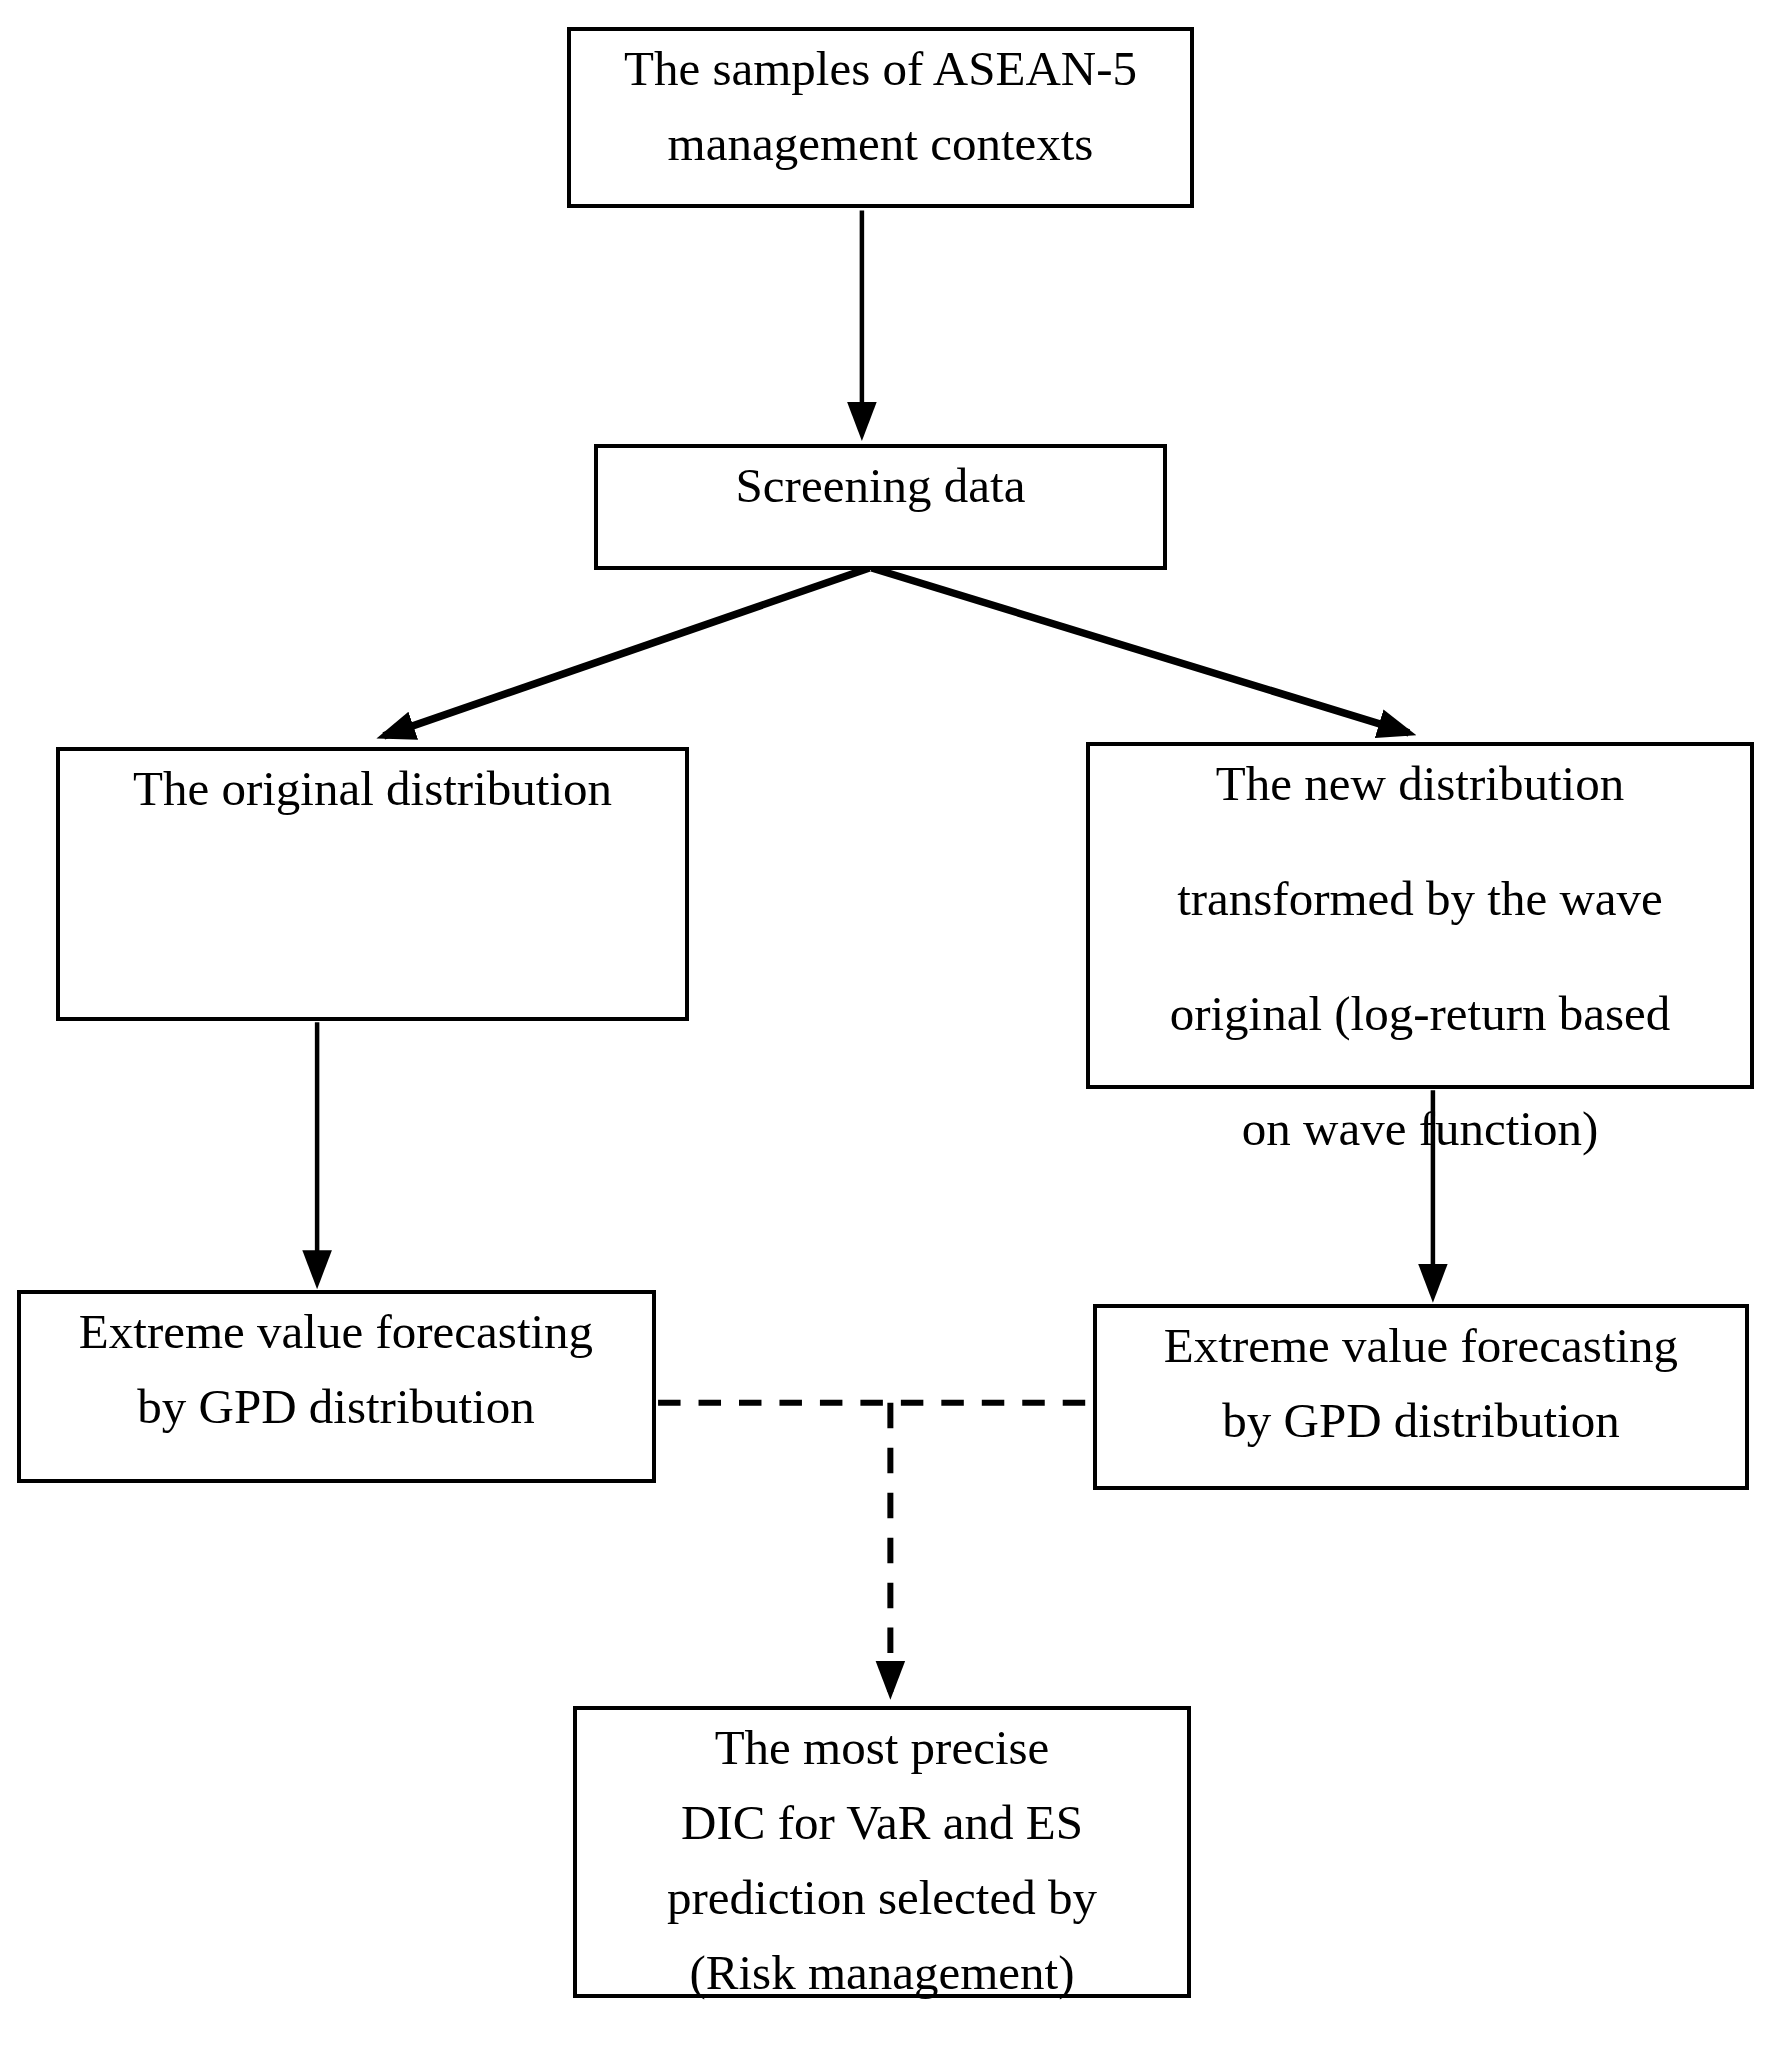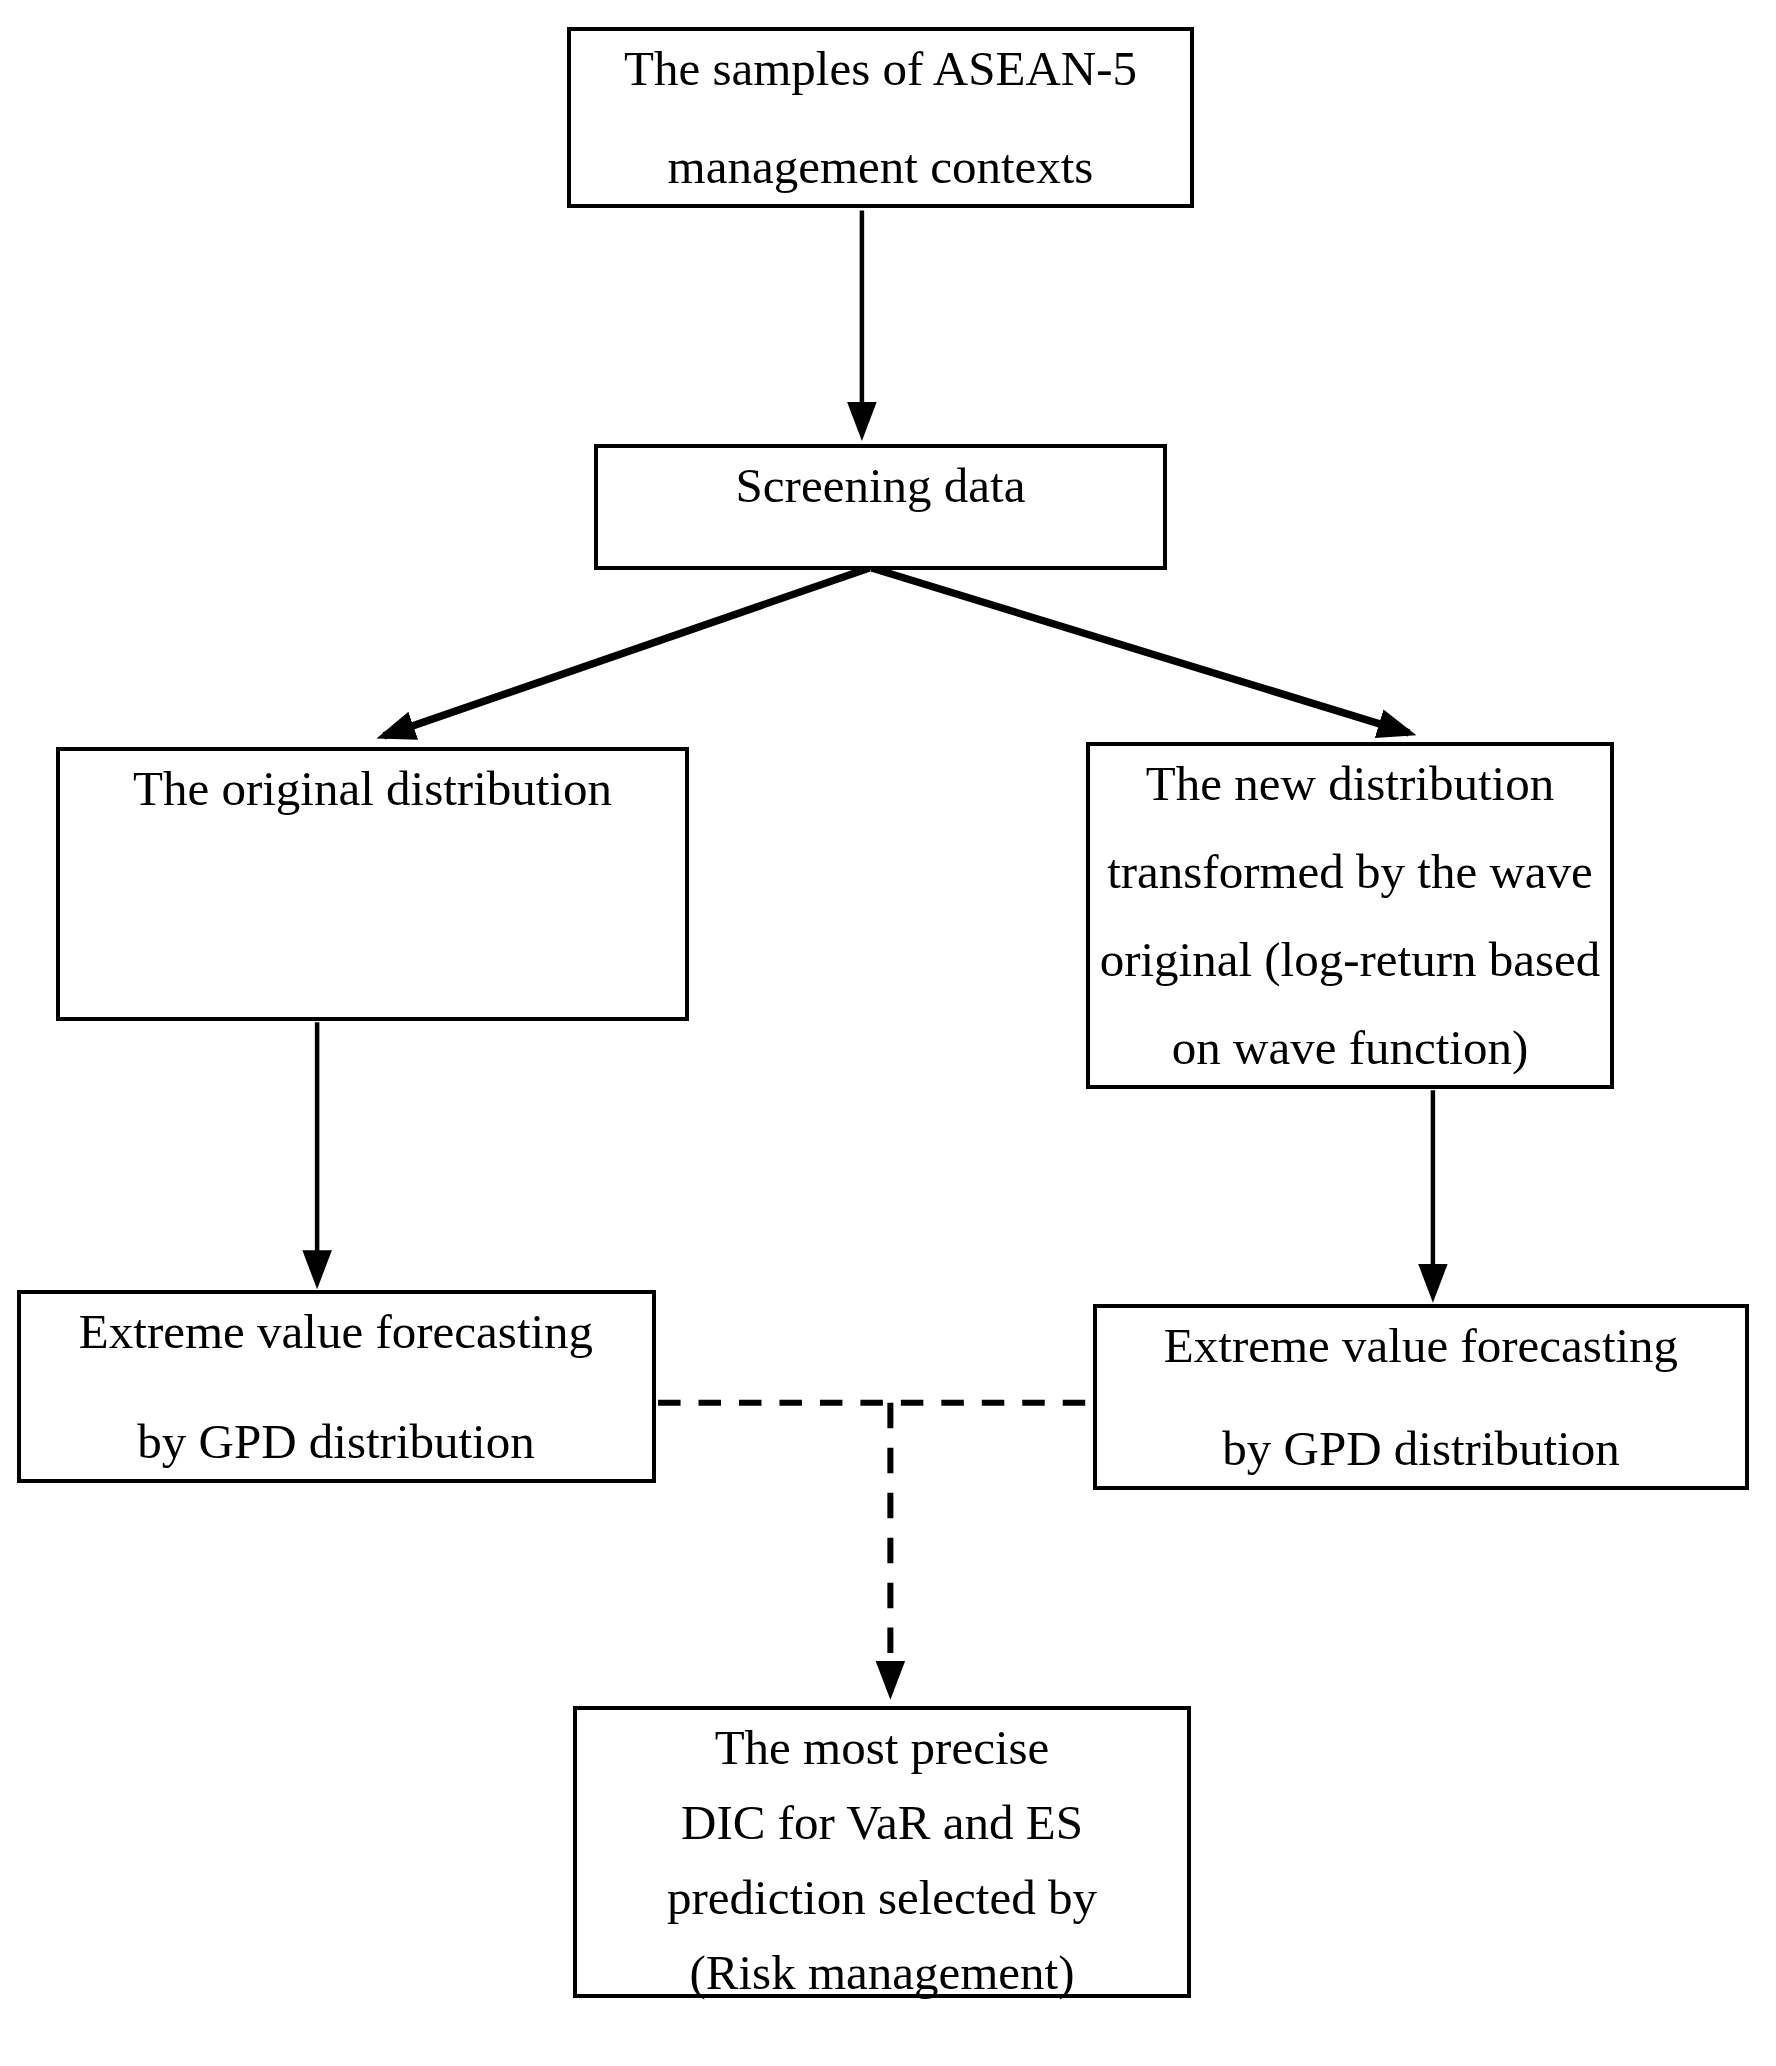--- a/index.html
+++ b/index.html
@@ -17,30 +17,30 @@
     width: 1777px; height: 2066px;
   }
   .node {
     position: absolute;
     box-sizing: border-box;
     border: 4.5px solid #000000;
     background: #ffffff;
     display: flex;
     flex-direction: column;
     align-items: center;
-    justify-content: space-between;
+    justify-content: flex-start;
     text-align: center;
     font-size: 49px;
     line-height: 75px;
     white-space: nowrap;
   }
   .node-samples   { left: 567px;  top: 27px;   width: 627px; height: 181px; }
   .node-screening { left: 594px;  top: 444px;  width: 573px; height: 126px; }
   .node-original  { left: 56px;   top: 747px;  width: 633px; height: 274px; gap: 11px; }
-  .node-new       { left: 1086px; top: 742px;  width: 528px; height: 347px; }
+  .node-new       { left: 1086px; top: 742px;  width: 668px; height: 347px; gap: 40px; }
   .node-gpd-left  { left: 16.5px;   top: 1290px; width: 639px; height: 193px; }
   .node-gpd-right { left: 1093px; top: 1304px; width: 656px; height: 186px; }
   .node-final     { left: 573px;  top: 1706px; width: 618px; height: 292px; }
 </style>
 </head>
 <body>
 
 <div class="page">
 
   <svg class="connectors" viewBox="0 0 2371 2757" xmlns="http://www.w3.org/2000/svg">

